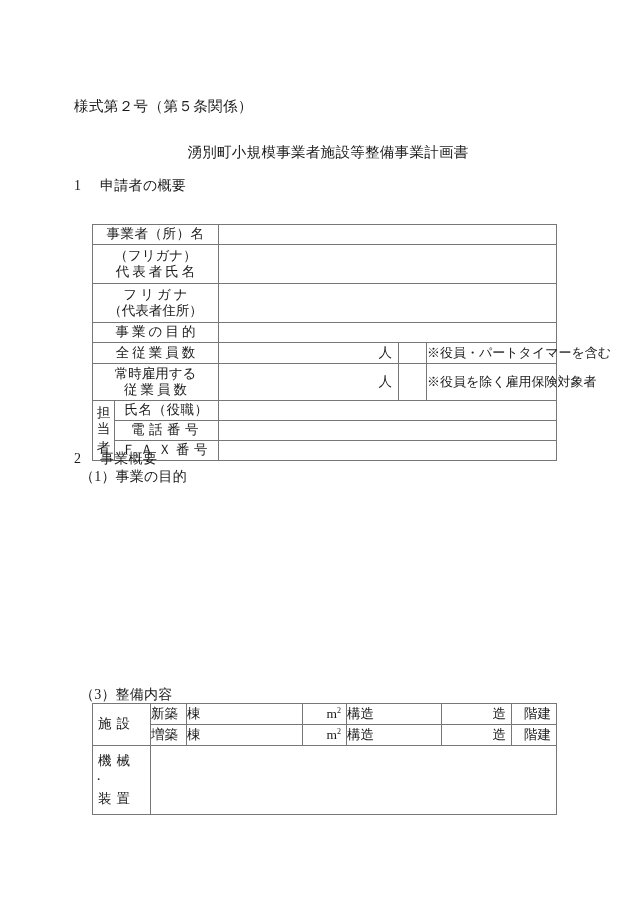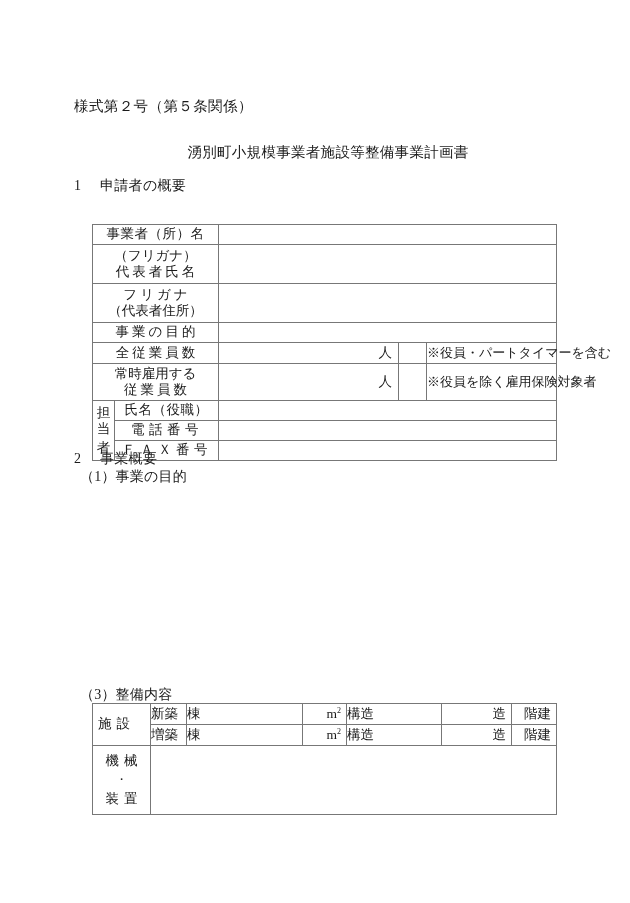--- a/index.html
+++ b/index.html
@@ -127,21 +127,20 @@
     font-size: 8px;
     vertical-align: super;
     line-height: 0;
   }
   .facility-lbl {
     text-align: left;
     letter-spacing: 5px;
     padding-left: 5px;
   }
   .machine-lbl {
-    text-align: center;
     line-height: 1.55;
     padding: 3px 0;
   }
   .machine-lbl span { display: block; letter-spacing: 5px; padding-left: 5px; }
   .machine-lbl .dot { letter-spacing: 0; padding-left: 0; font-size: 11px; }
 </style>
 </head>
 <body>
 
 <div class="page">

